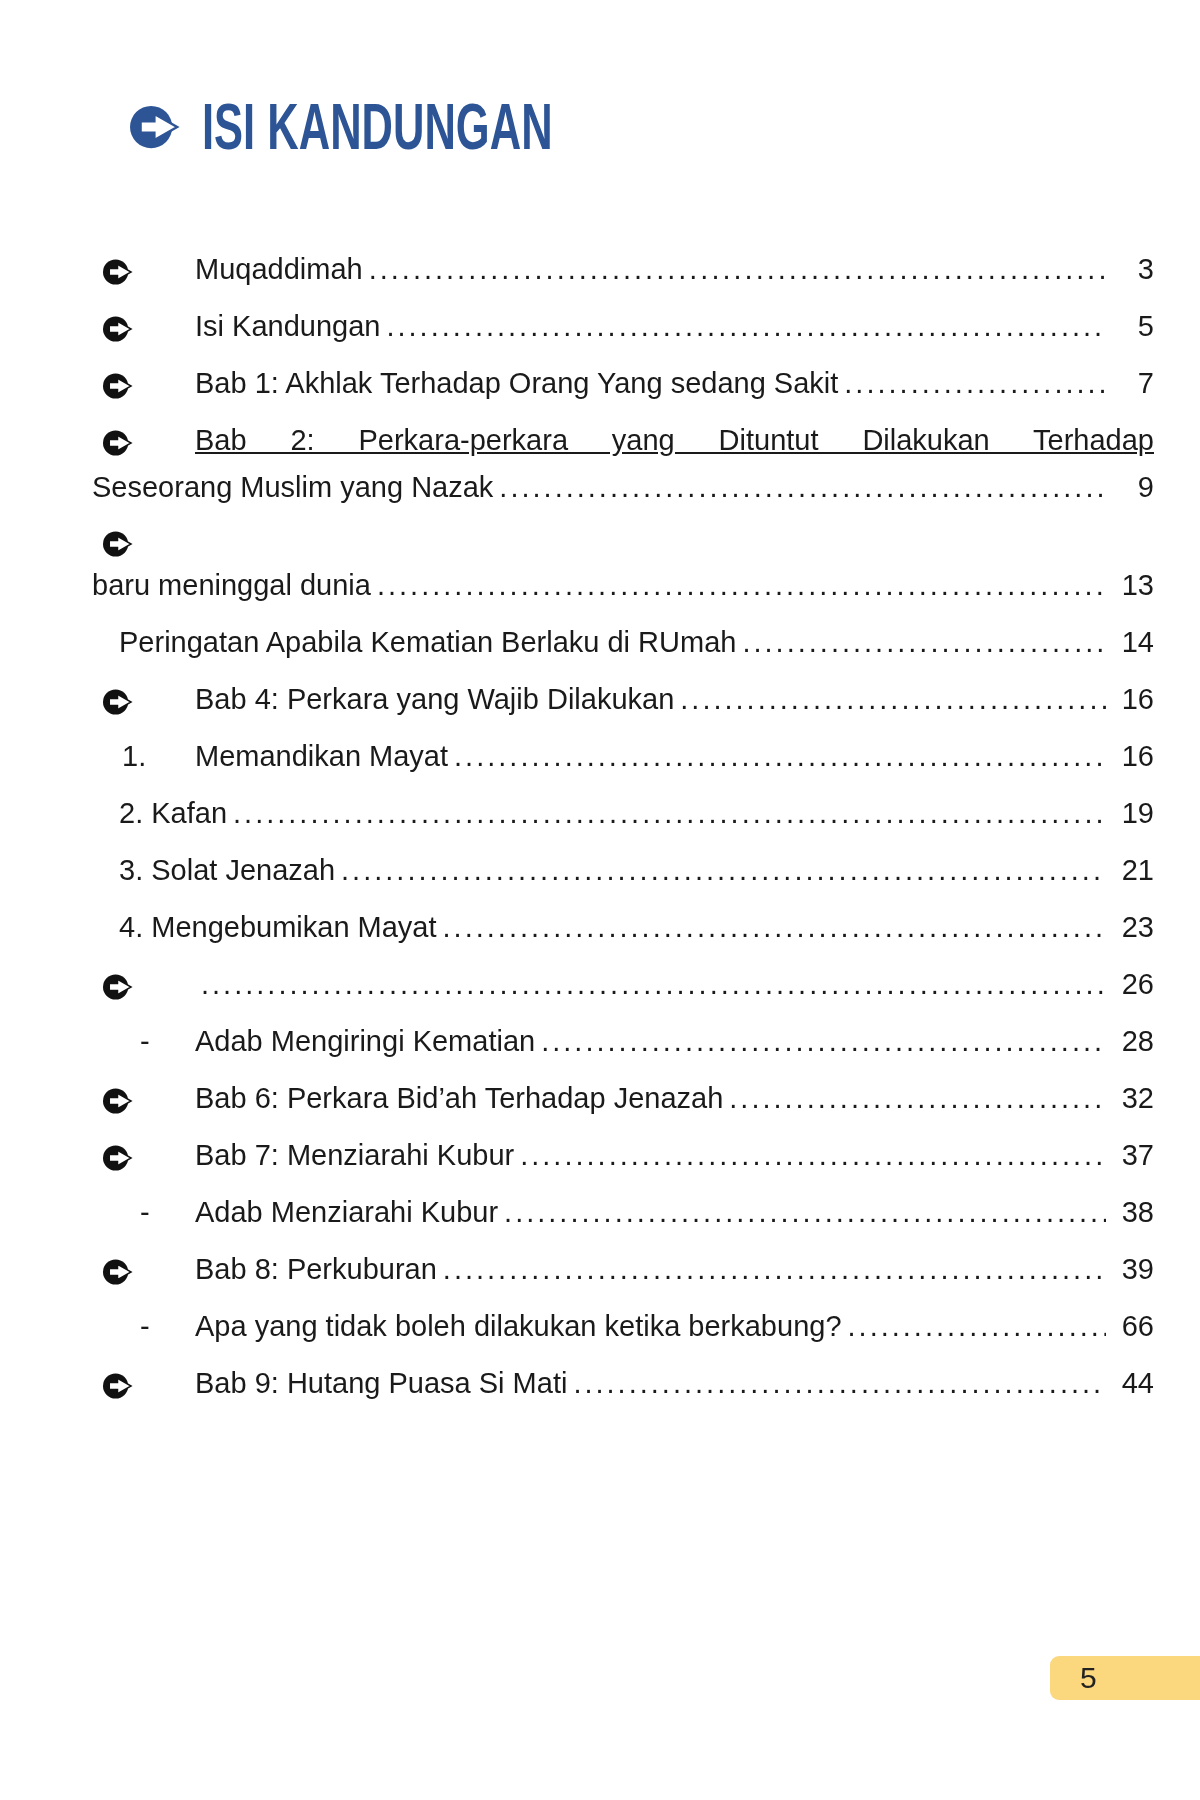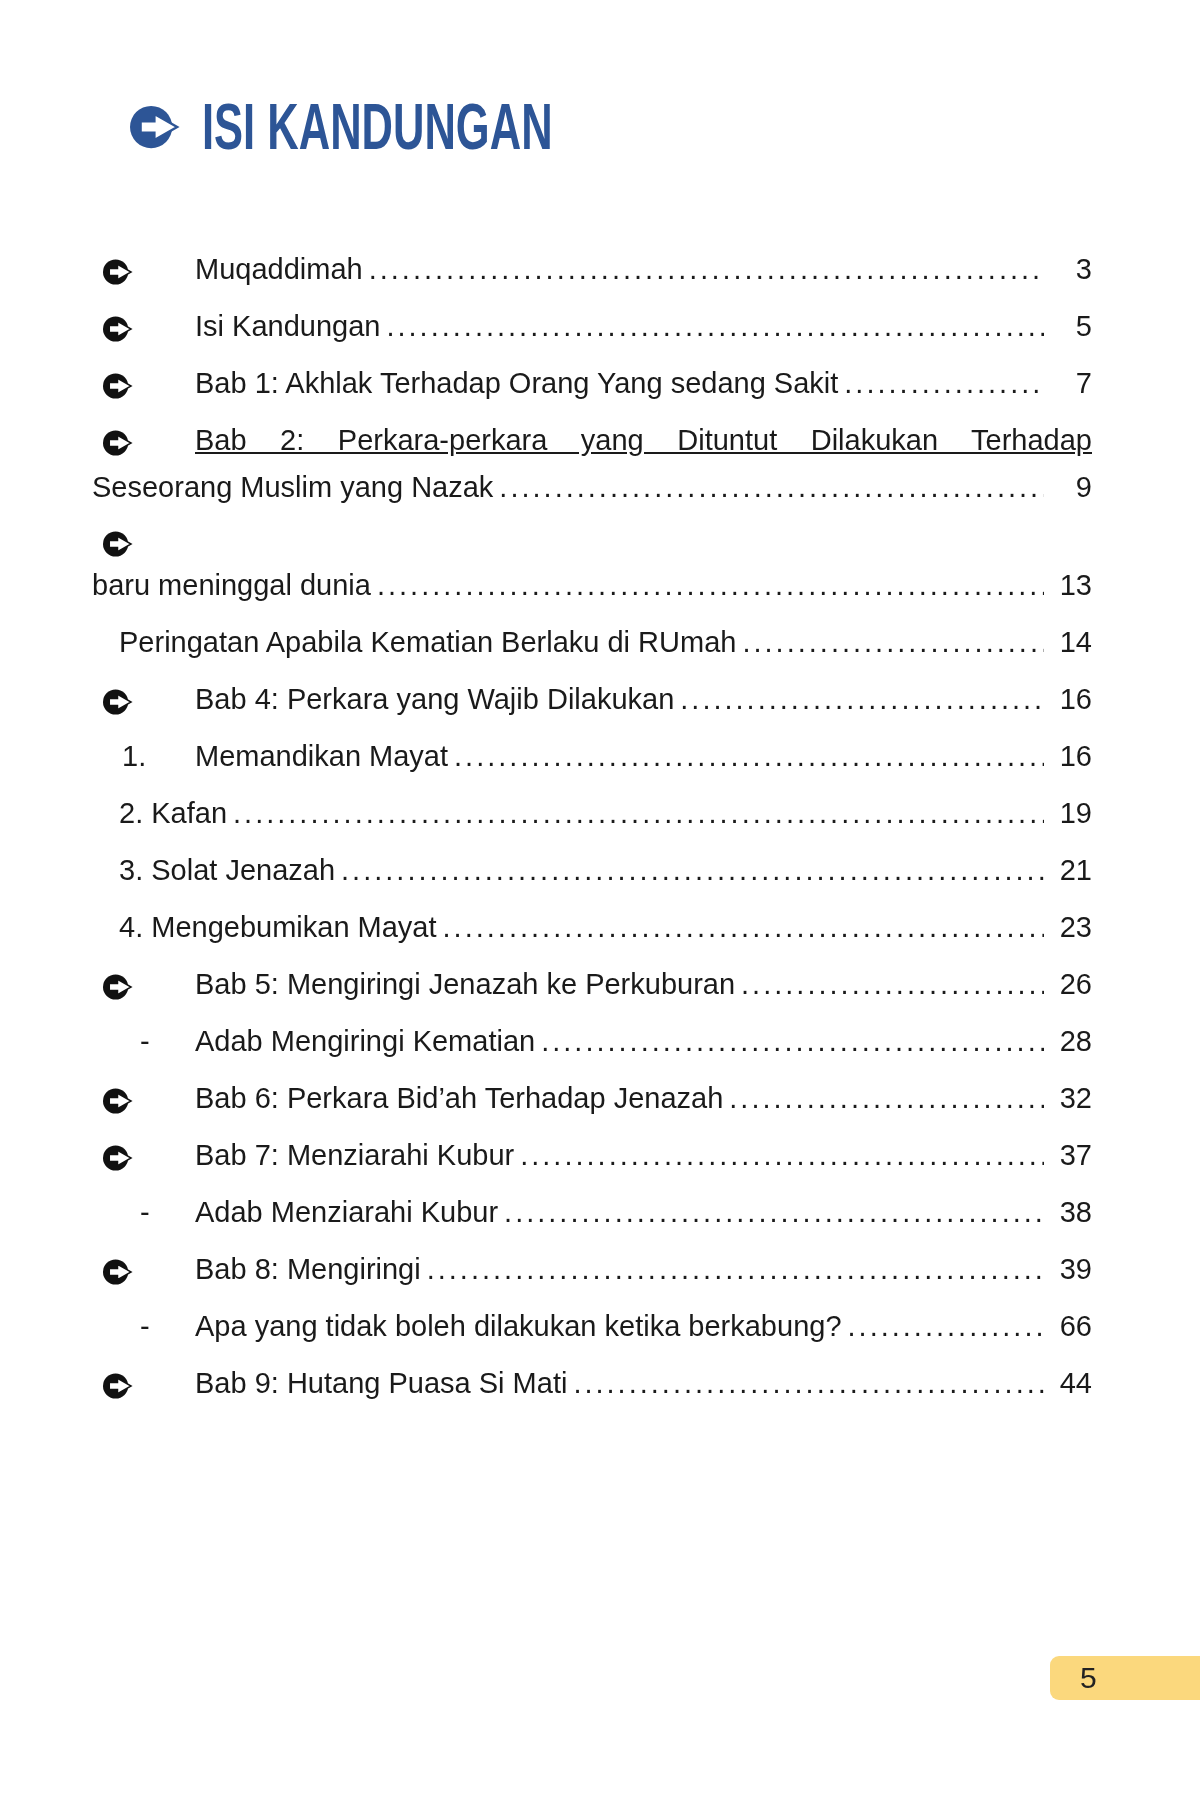--- a/index.html
+++ b/index.html
@@ -3,21 +3,21 @@
 <meta charset="utf-8">
 <style>
   html,body{margin:0;padding:0;}
   body{
     width:1200px;height:1800px;position:relative;overflow:hidden;
     background:#ffffff;color:#1a1a1a;
     font-family:"Liberation Sans",sans-serif;
   }
   .page{
     position:absolute;inset:0;
-    padding:0 108px 0 92px;
+    padding:0 46px 0 92px;
     box-sizing:border-box;
   }
   
   .title-row{
     margin:100px 0 0 38px;
     display:flex;align-items:center;gap:20px;
     color:var(--title-color,#2d5596);
   }
   .title-icon{flex:none;display:block;}
   .title-icon svg{width:52px;height:46px;display:block;}
@@ -195,21 +195,20 @@
     <span class="pagenum">23</span>
   </div>
       <div class="row bullet">
     <span class="bullet">
       <svg viewBox="0 0 32 28" xmlns="http://www.w3.org/2000/svg">
         <circle cx="13" cy="14" r="13" fill="currentColor"></circle>
         <path d="M6.5 10.5 H15 V6 L29 14 L15 22 V17.5 H6.5 Z" fill="#ffffff" stroke="currentColor" stroke-width="1.5" stroke-linejoin="miter"></path>
       </svg>
     </span>
 
-    <span class="text">Bab 5: Mengiringi Jenazah ke Perkuburan</span>
     <span class="dots" aria-hidden="true">........................................................................................................................................................................................................</span>
     <span class="pagenum">26</span>
   </div>
       <div class="row dash">
 
     <span class="mark">-</span>
     <span class="text">Adab Mengiringi Kematian</span>
     <span class="dots" aria-hidden="true">........................................................................................................................................................................................................</span>
     <span class="pagenum">28</span>
   </div>
@@ -245,21 +244,21 @@
     <span class="pagenum">38</span>
   </div>
       <div class="row bullet">
     <span class="bullet">
       <svg viewBox="0 0 32 28" xmlns="http://www.w3.org/2000/svg">
         <circle cx="13" cy="14" r="13" fill="currentColor"></circle>
         <path d="M6.5 10.5 H15 V6 L29 14 L15 22 V17.5 H6.5 Z" fill="#ffffff" stroke="currentColor" stroke-width="1.5" stroke-linejoin="miter"></path>
       </svg>
     </span>
 
-    <span class="text">Bab 8: Mengiringi</span>
+    <span class="text">Bab 8: Perkuburan</span>
     <span class="dots" aria-hidden="true">........................................................................................................................................................................................................</span>
     <span class="pagenum">39</span>
   </div>
       <div class="row dash">
 
     <span class="mark">-</span>
     <span class="text">Apa yang tidak boleh dilakukan ketika berkabung?</span>
     <span class="dots" aria-hidden="true">........................................................................................................................................................................................................</span>
     <span class="pagenum">66</span>
   </div>

